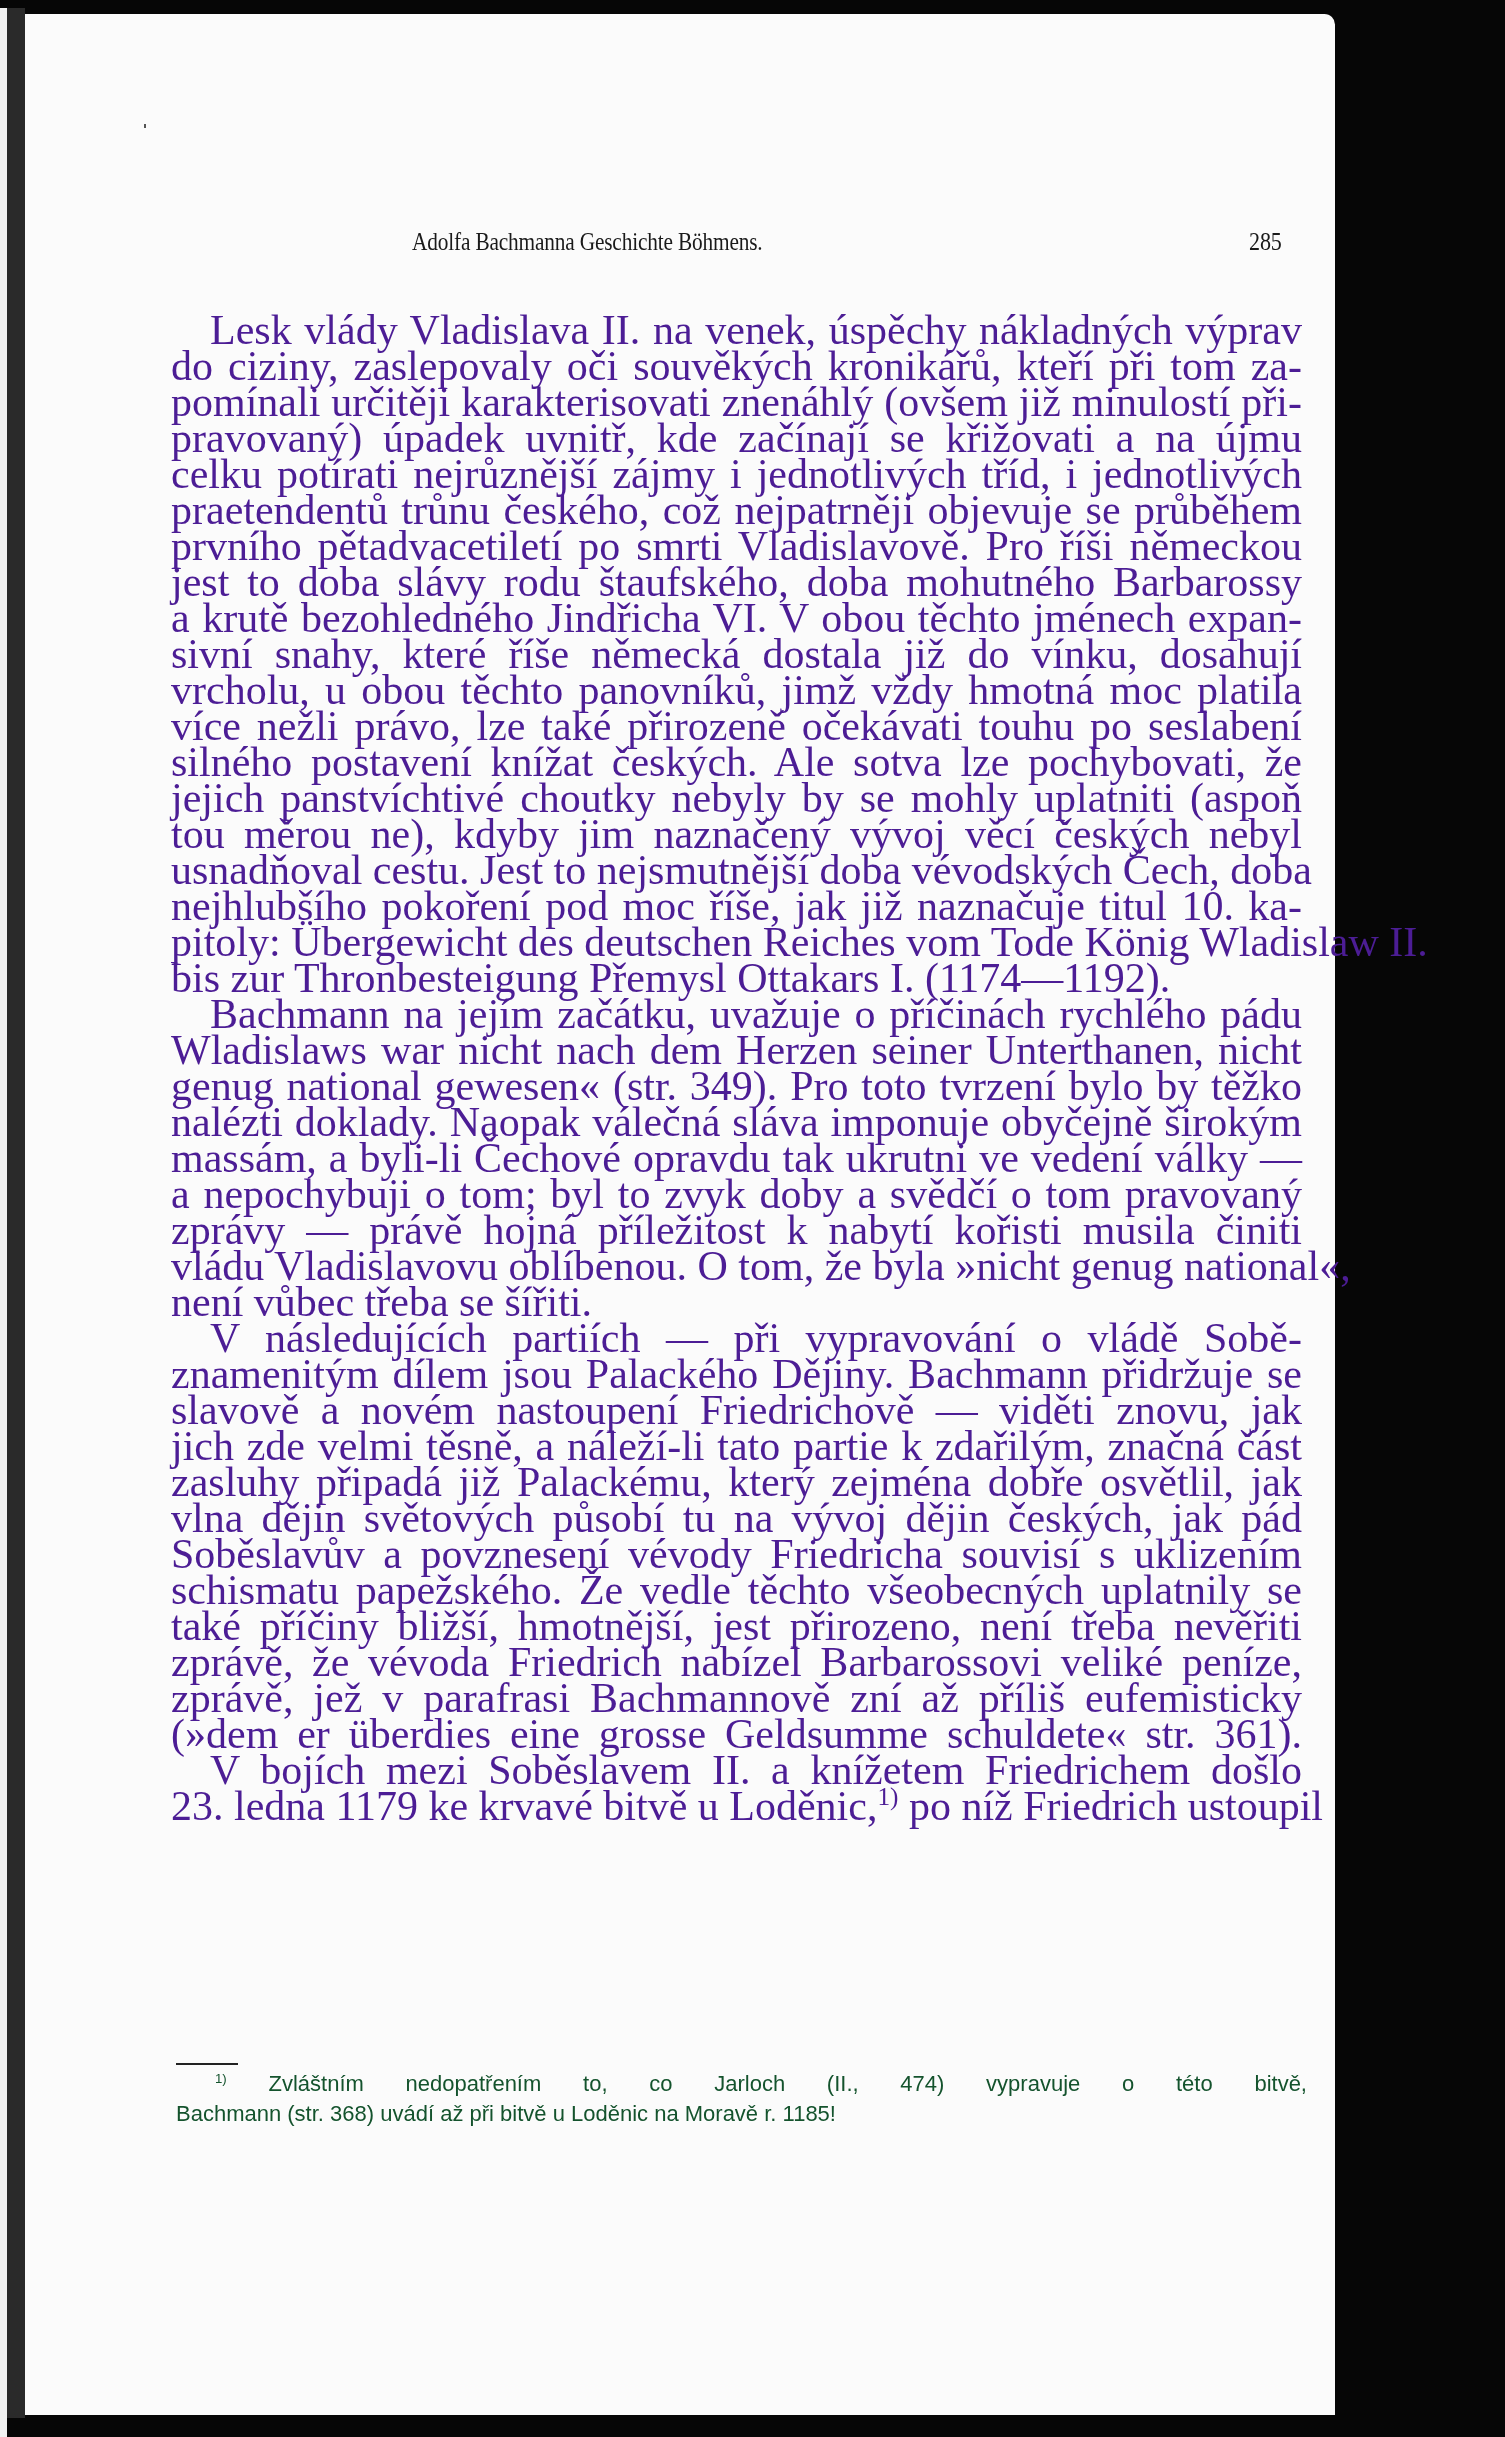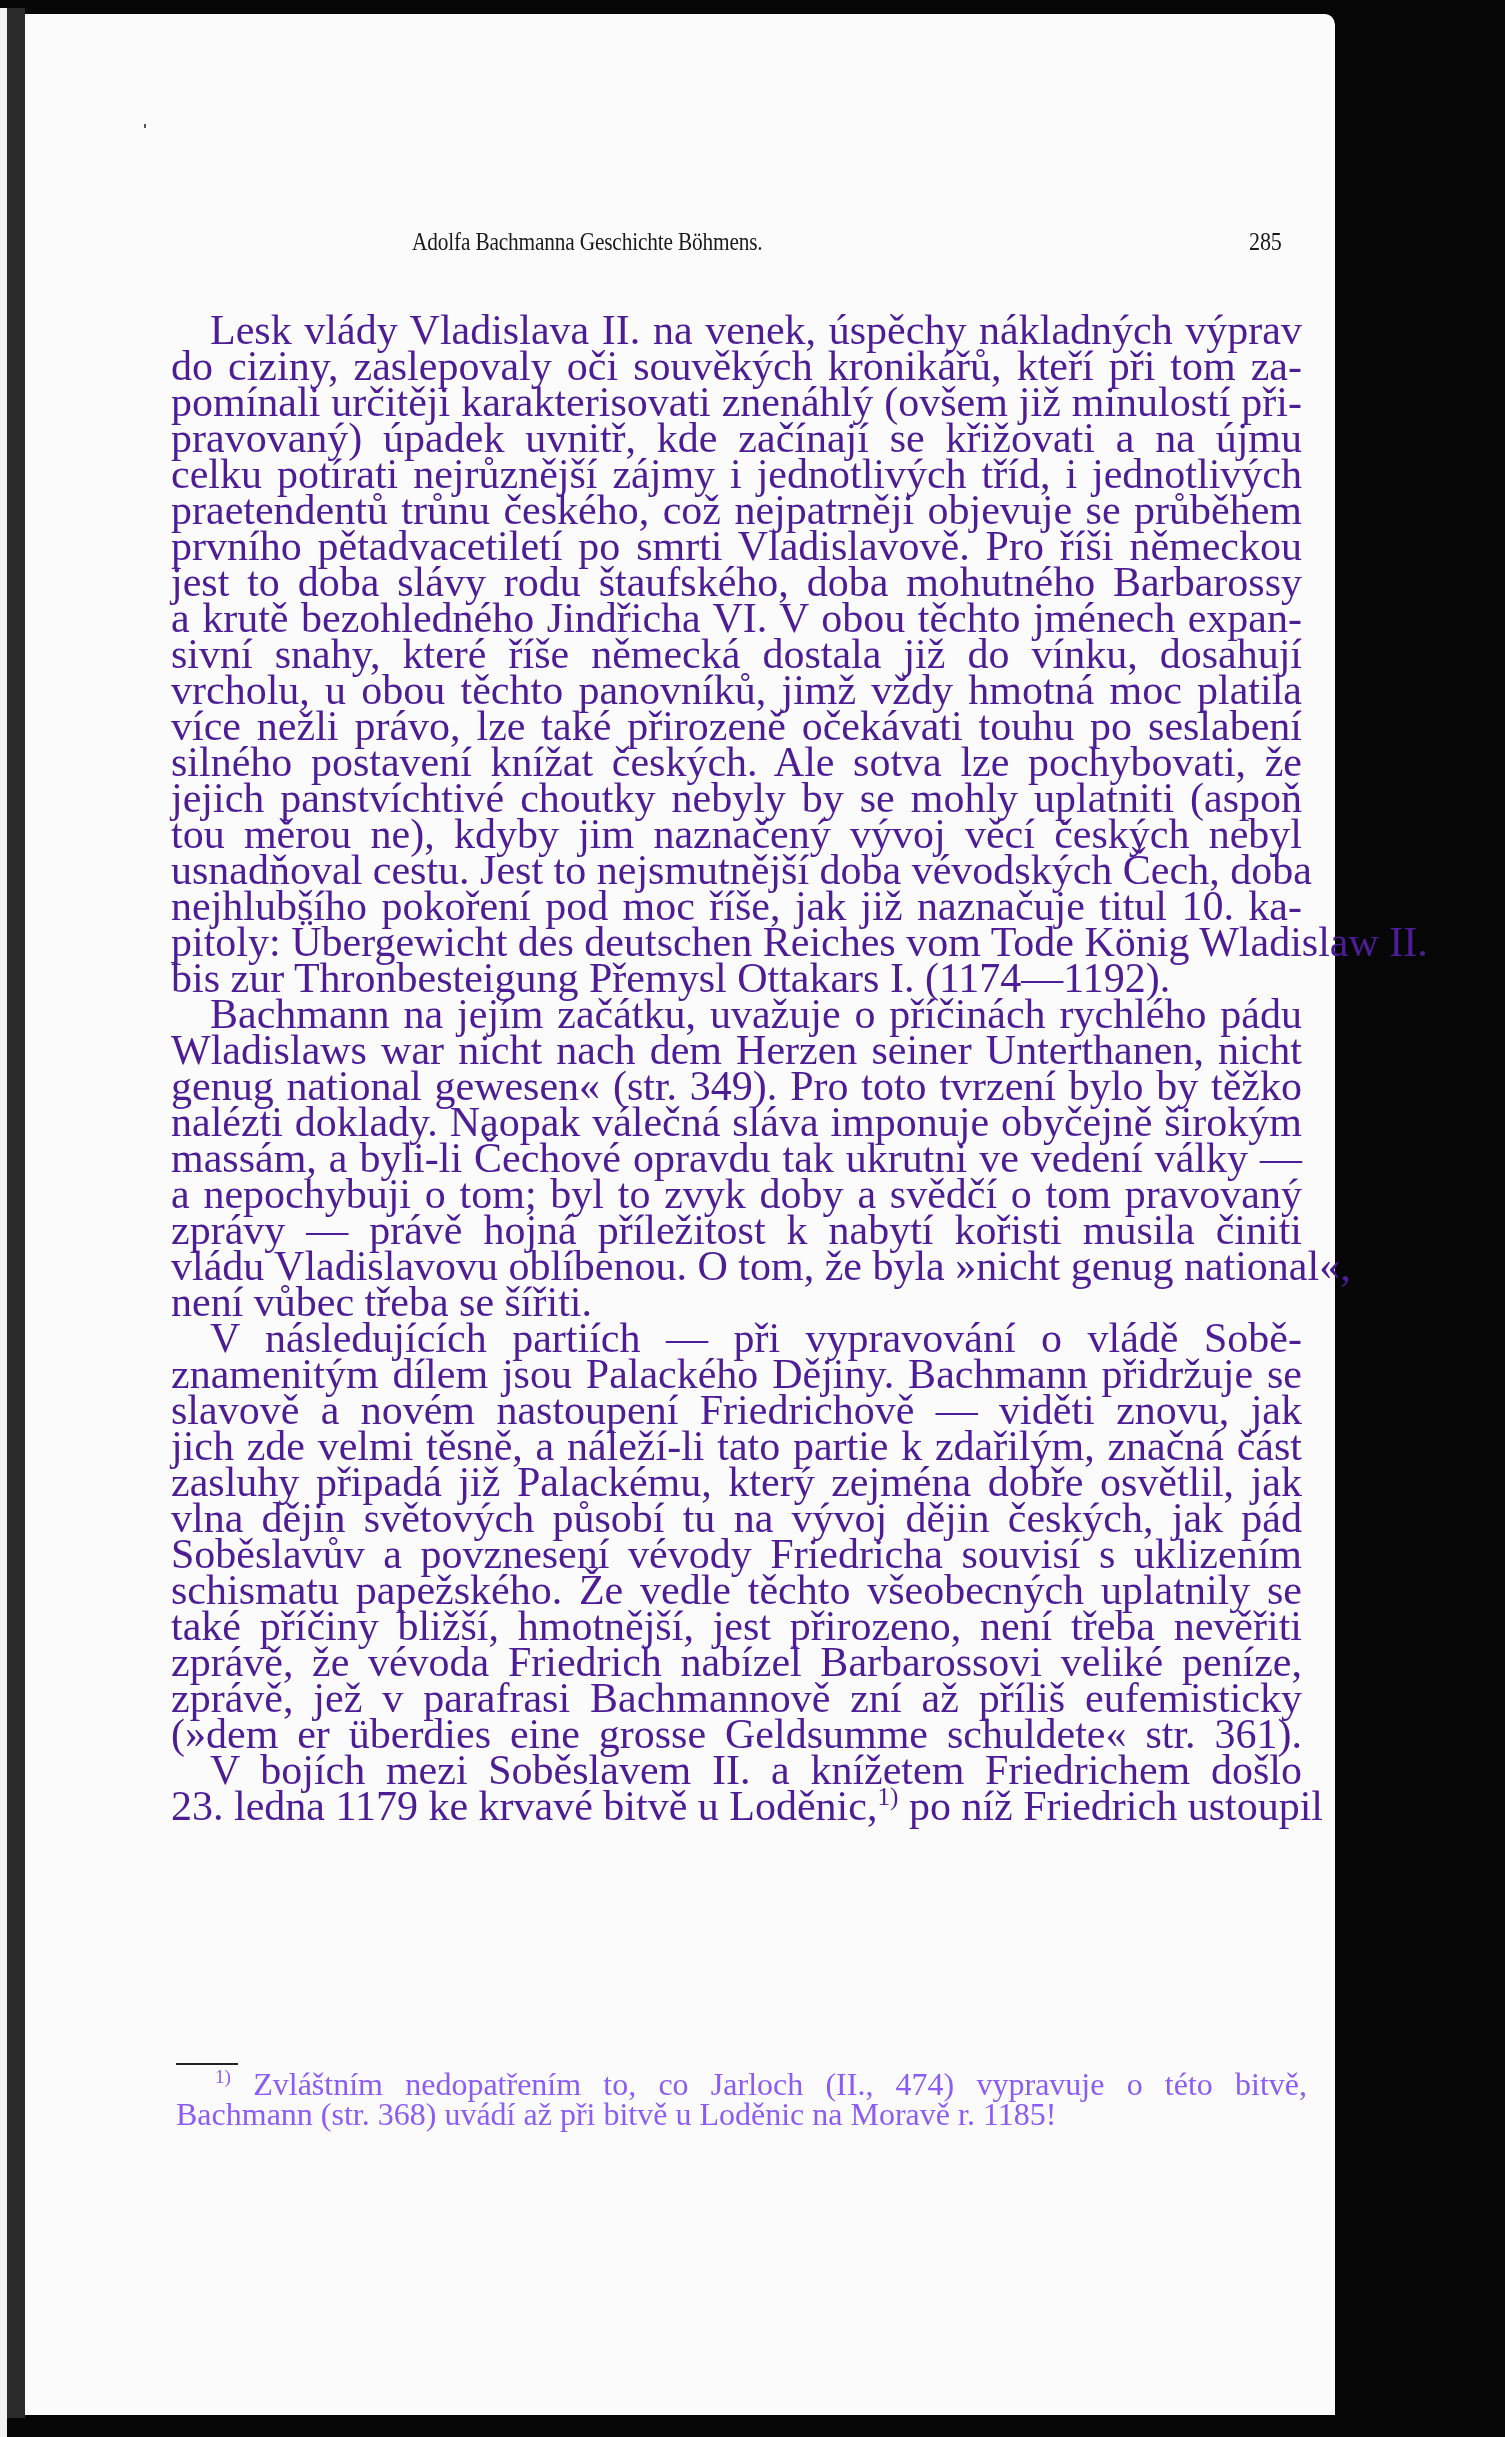--- a/index.html
+++ b/index.html
@@ -98,24 +98,24 @@
       top: 2049px;
       width: 62px;
       height: 2.3px;
       background: #222;
     }
     .footnotes {
       position: absolute;
       left: 151px;
       top: 2055px;
       width: 1131px;
-      font-family: Liberation Serif, serif;
-      font-size: 32px;
+      font-family: Liberation Sans, sans-serif;
+      font-size: 22px;
       line-height: 30px;
-      color: #8b5cf6;
+      color: #14532d;
     }
     .footnotes .line {
       height: 30px;
     }
     sup {
       font-size: 60%;
       line-height: 0;
       vertical-align: super;
     }
     .speck {

